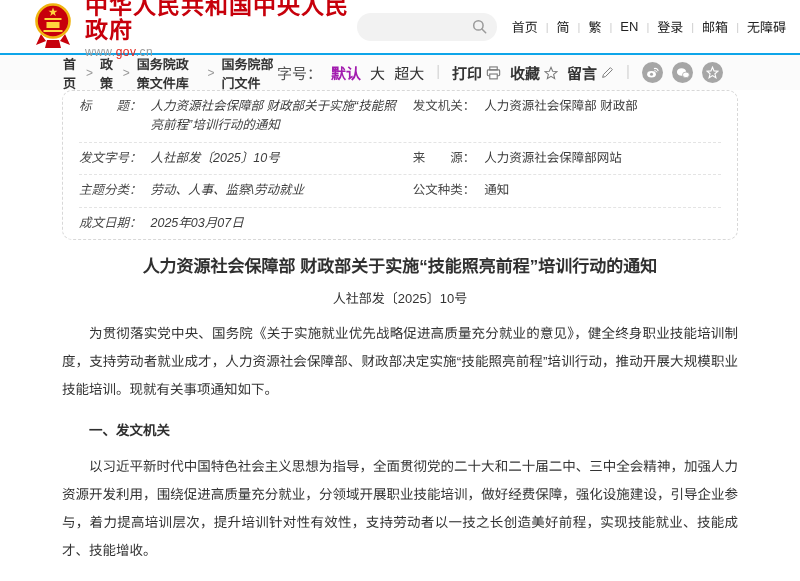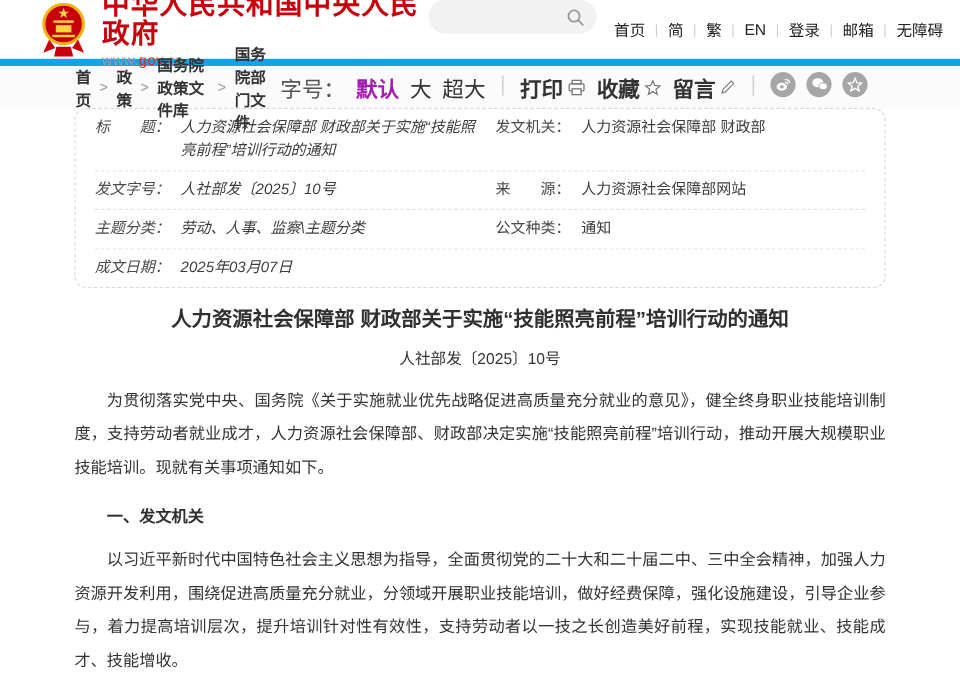--- a/index.html
+++ b/index.html
@@ -3,43 +3,43 @@
 <meta charset="utf-8">
 <style>
   * { box-sizing: border-box; }
   html,body { margin:0; padding:0; background:#fff; }
   body {
     width:800px; height:581px; overflow:hidden;
     font-family:"Liberation Sans","DejaVu Sans",sans-serif;
     color:#333;
   }
   
-  .hdr { height:55px; display:flex; padding:0 10px 0 33px;
-         border-bottom:6px solid #0ea5e9; background:#fff; }
+  .hdr { height:55px; display:flex; align-items:center; padding:0 10px 0 33px;
+         border-bottom:2px solid #0ea5e9; background:#fff; }
   .emblem { flex:0 0 auto; margin-right:12px; }
   .hdr-text { display:flex; flex-direction:column; justify-content:center; }
   .hdr-title { color:#c7000b; font-size:23px; font-weight:bold; line-height:1.05; letter-spacing:1px; }
   .hdr-url { font-size:12px; color:#9b9b9b; margin-top:3px; letter-spacing:0.5px; }
   .hdr-url .gov { color:#e0261f; }
   .search { margin-left:auto; display:flex; align-items:center; background:#f2f2f2;
             border-radius:15px; height:28px; width:158px; padding:0 10px; }
   .search input { border:0; background:transparent; outline:none; flex:1; width:90px;
                   font-size:12px; font-family:inherit; color:#333; }
   .nav { display:flex; align-items:center; gap:8px; font-size:13px; color:#222;
          margin-left:15px; margin-right:4px; white-space:nowrap; }
   .nav .sep { color:#ccc; font-size:11px; }
   .nav a { color:#222; text-decoration:none; cursor:pointer; }
   
   .crumbbar { height:35px; background:#fbfbfb; display:flex; align-items:center;
               padding:0 63px; font-size:13px; }
   .crumb { display:flex; align-items:center; gap:7px; font-weight:bold; color:#333; }
   .crumb .gt { color:#999; font-weight:normal; font-size:12px; }
   .crumb span[data-interactable="true"] { cursor:pointer; }
   .tools { margin-left:auto; display:flex; gap:9px;
-           font-size:18px; color:#333; padding-right:14px; white-space:nowrap; }
+           font-size:15px; color:#333; padding-right:14px; white-space:nowrap; }
   .fs-label { color:#555; }
   .fs-default { color:#a21caf; font-weight:bold; cursor:pointer; }
   .fs-opt { cursor:pointer; }
   .vbar { color:#d5d5d5; margin:0 3px; }
   .tool-item { display:flex; align-items:center; gap:4px; cursor:pointer;font-weight:bold; }
   .circle { width:21px; height:21px; border-radius:50%; background:#a6a6a6;
             display:flex; align-items:center; justify-content:center; cursor:pointer; }
   
   .card { margin:0 62px; border:1px dashed #d8d8d8; border-radius:10px;
           padding:0 16px; font-size:12.5px; color:#404040; background:#fff; }
@@ -195,21 +195,21 @@
     <div class="mcell mcell-r" data-interactable="false">
       <span class="mlabel" data-interactable="false">来源</span>
         <span class="mcolon" data-interactable="false">：</span>
       <span class="mval" data-interactable="false">人力资源社会保障部网站</span>
     </div>
   </div>
   <div class="mrow" data-interactable="false">
     <div class="mcell mcell-l" data-interactable="false">
       <span class="mlabel" data-interactable="false">主题分类</span>
         <span class="mcolon" data-interactable="false">：</span>
-      <span class="mval" data-interactable="false">劳动、人事、监察\主题分类</span>
+      <span class="mval" data-interactable="false">劳动、人事、监察\劳动就业</span>
     </div>
     <div class="mcell mcell-r" data-interactable="false">
       <span class="mlabel" data-interactable="false">公文种类</span>
         <span class="mcolon" data-interactable="false">：</span>
       <span class="mval" data-interactable="false">通知</span>
     </div>
   </div>
   <div class="mrow" data-interactable="false">
     <div class="mcell mcell-l" data-interactable="false">
       <span class="mlabel" data-interactable="false">成文日期</span>

